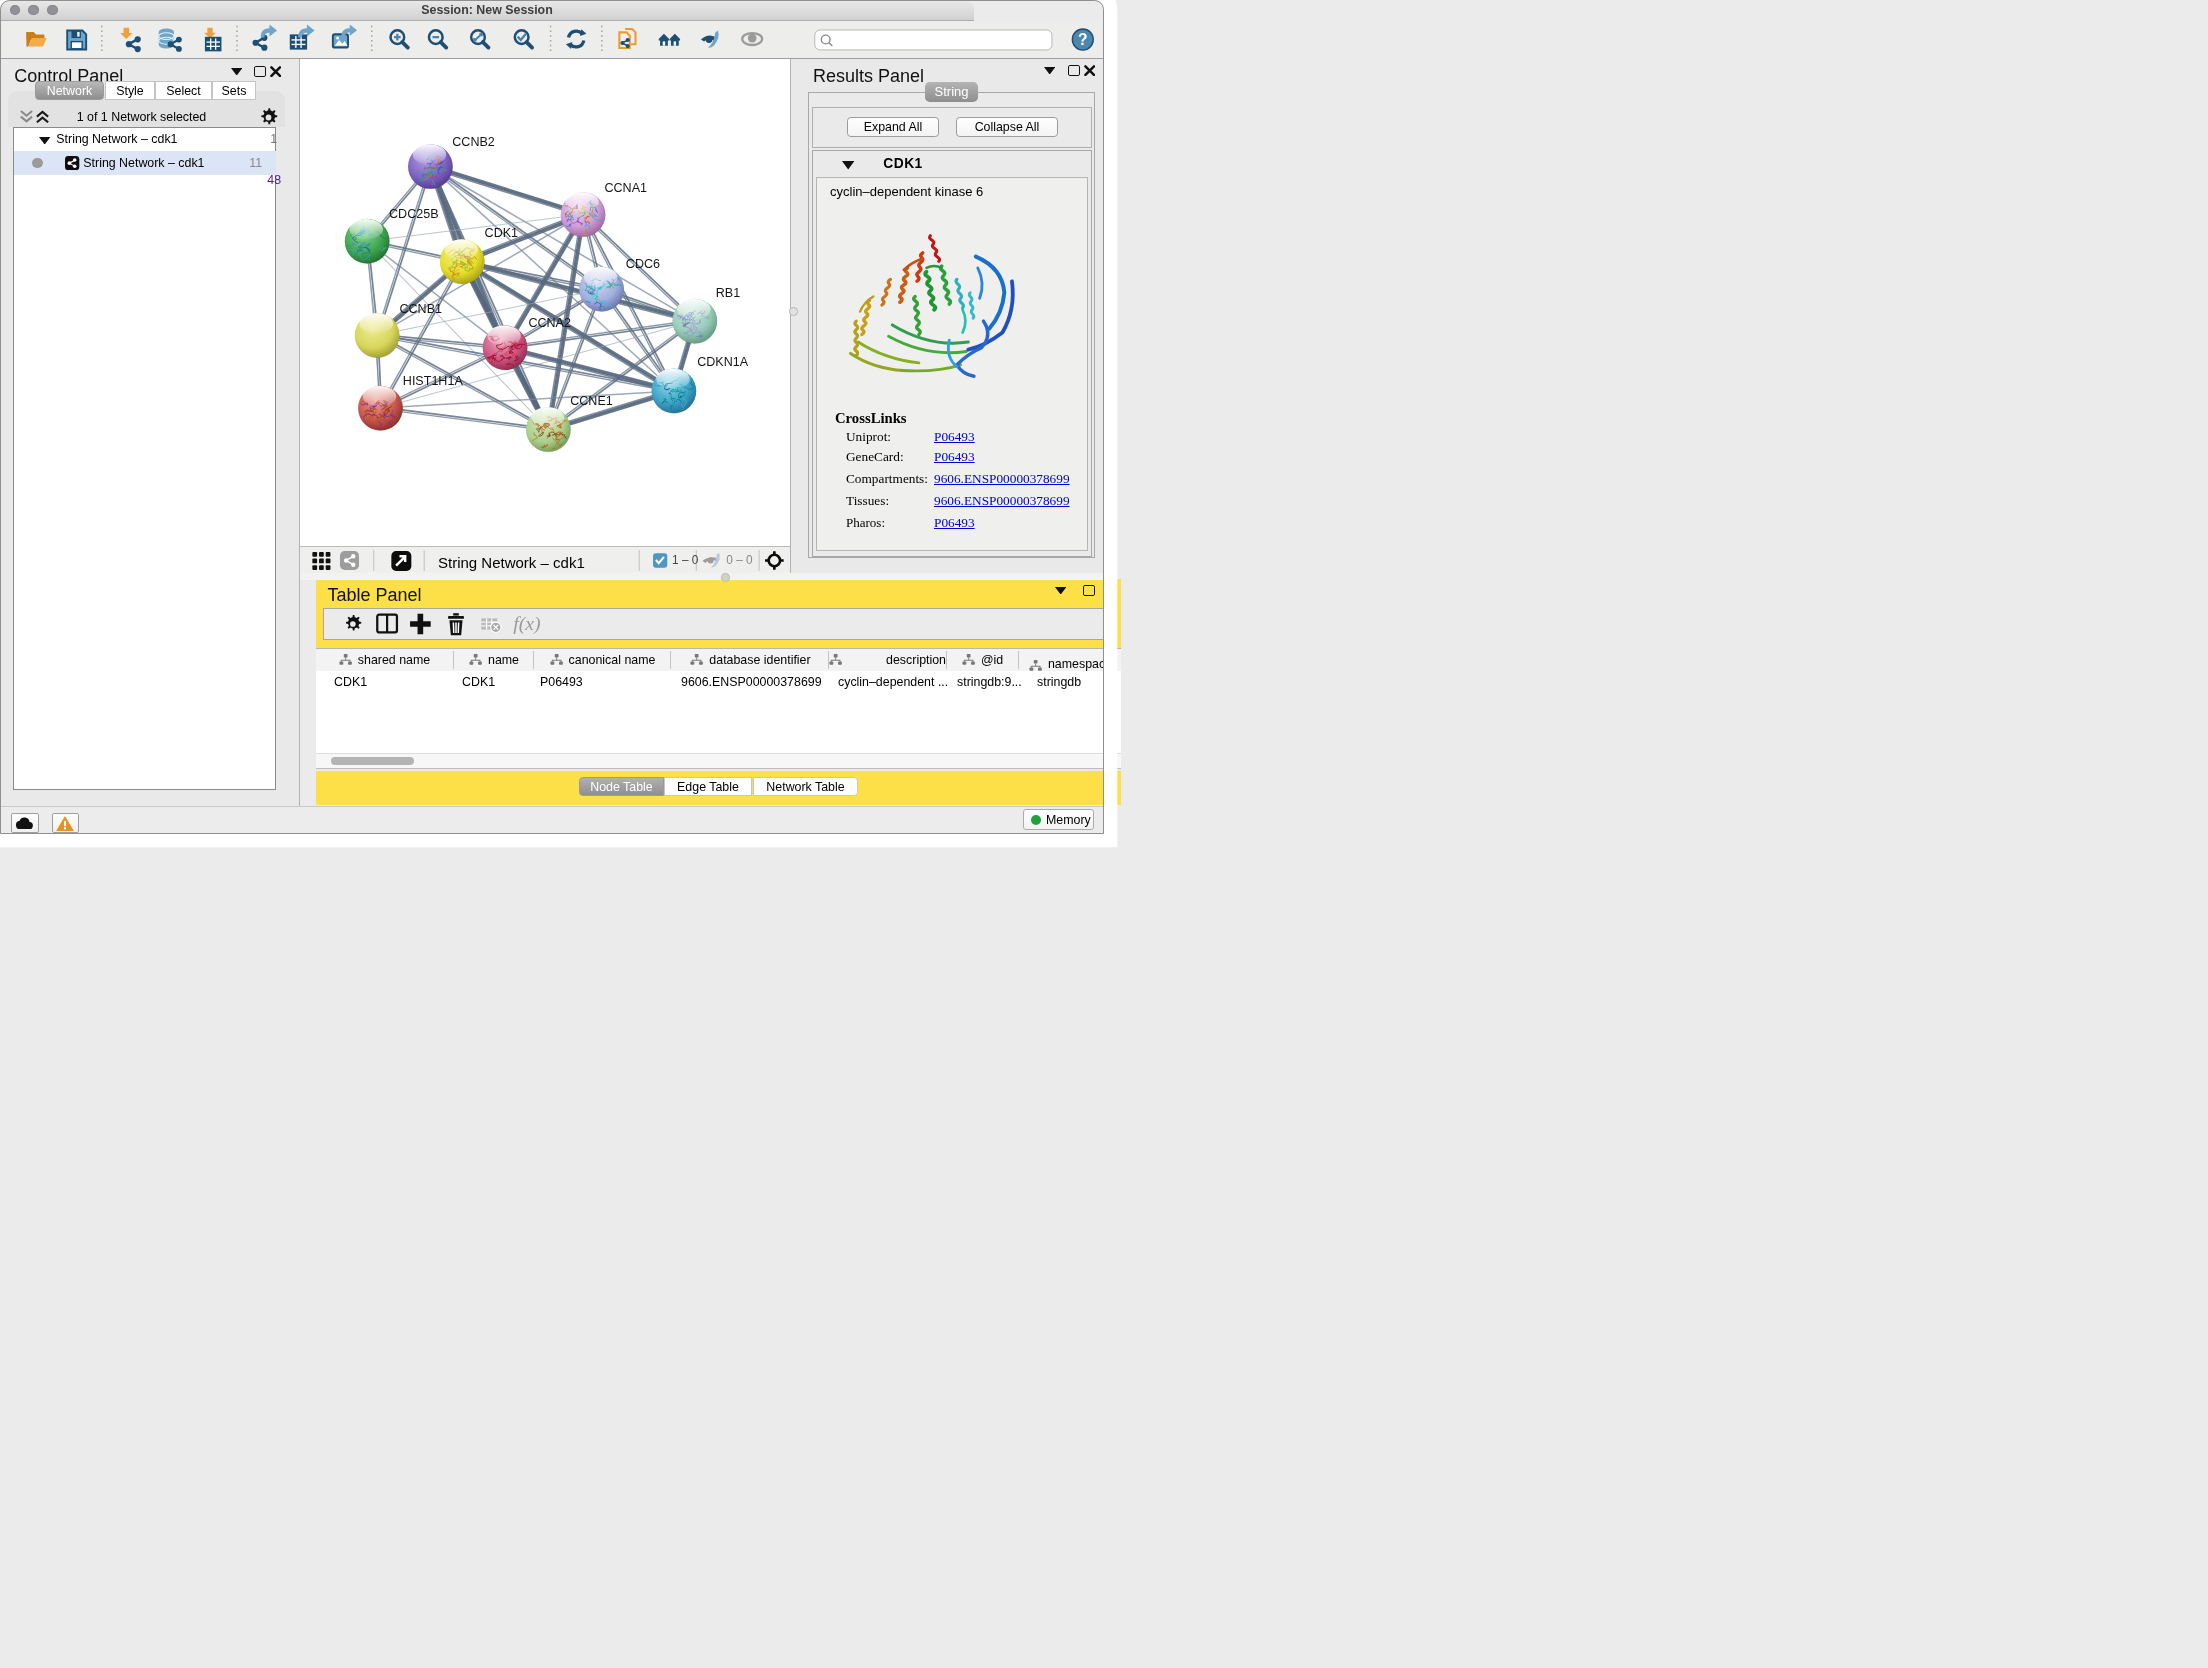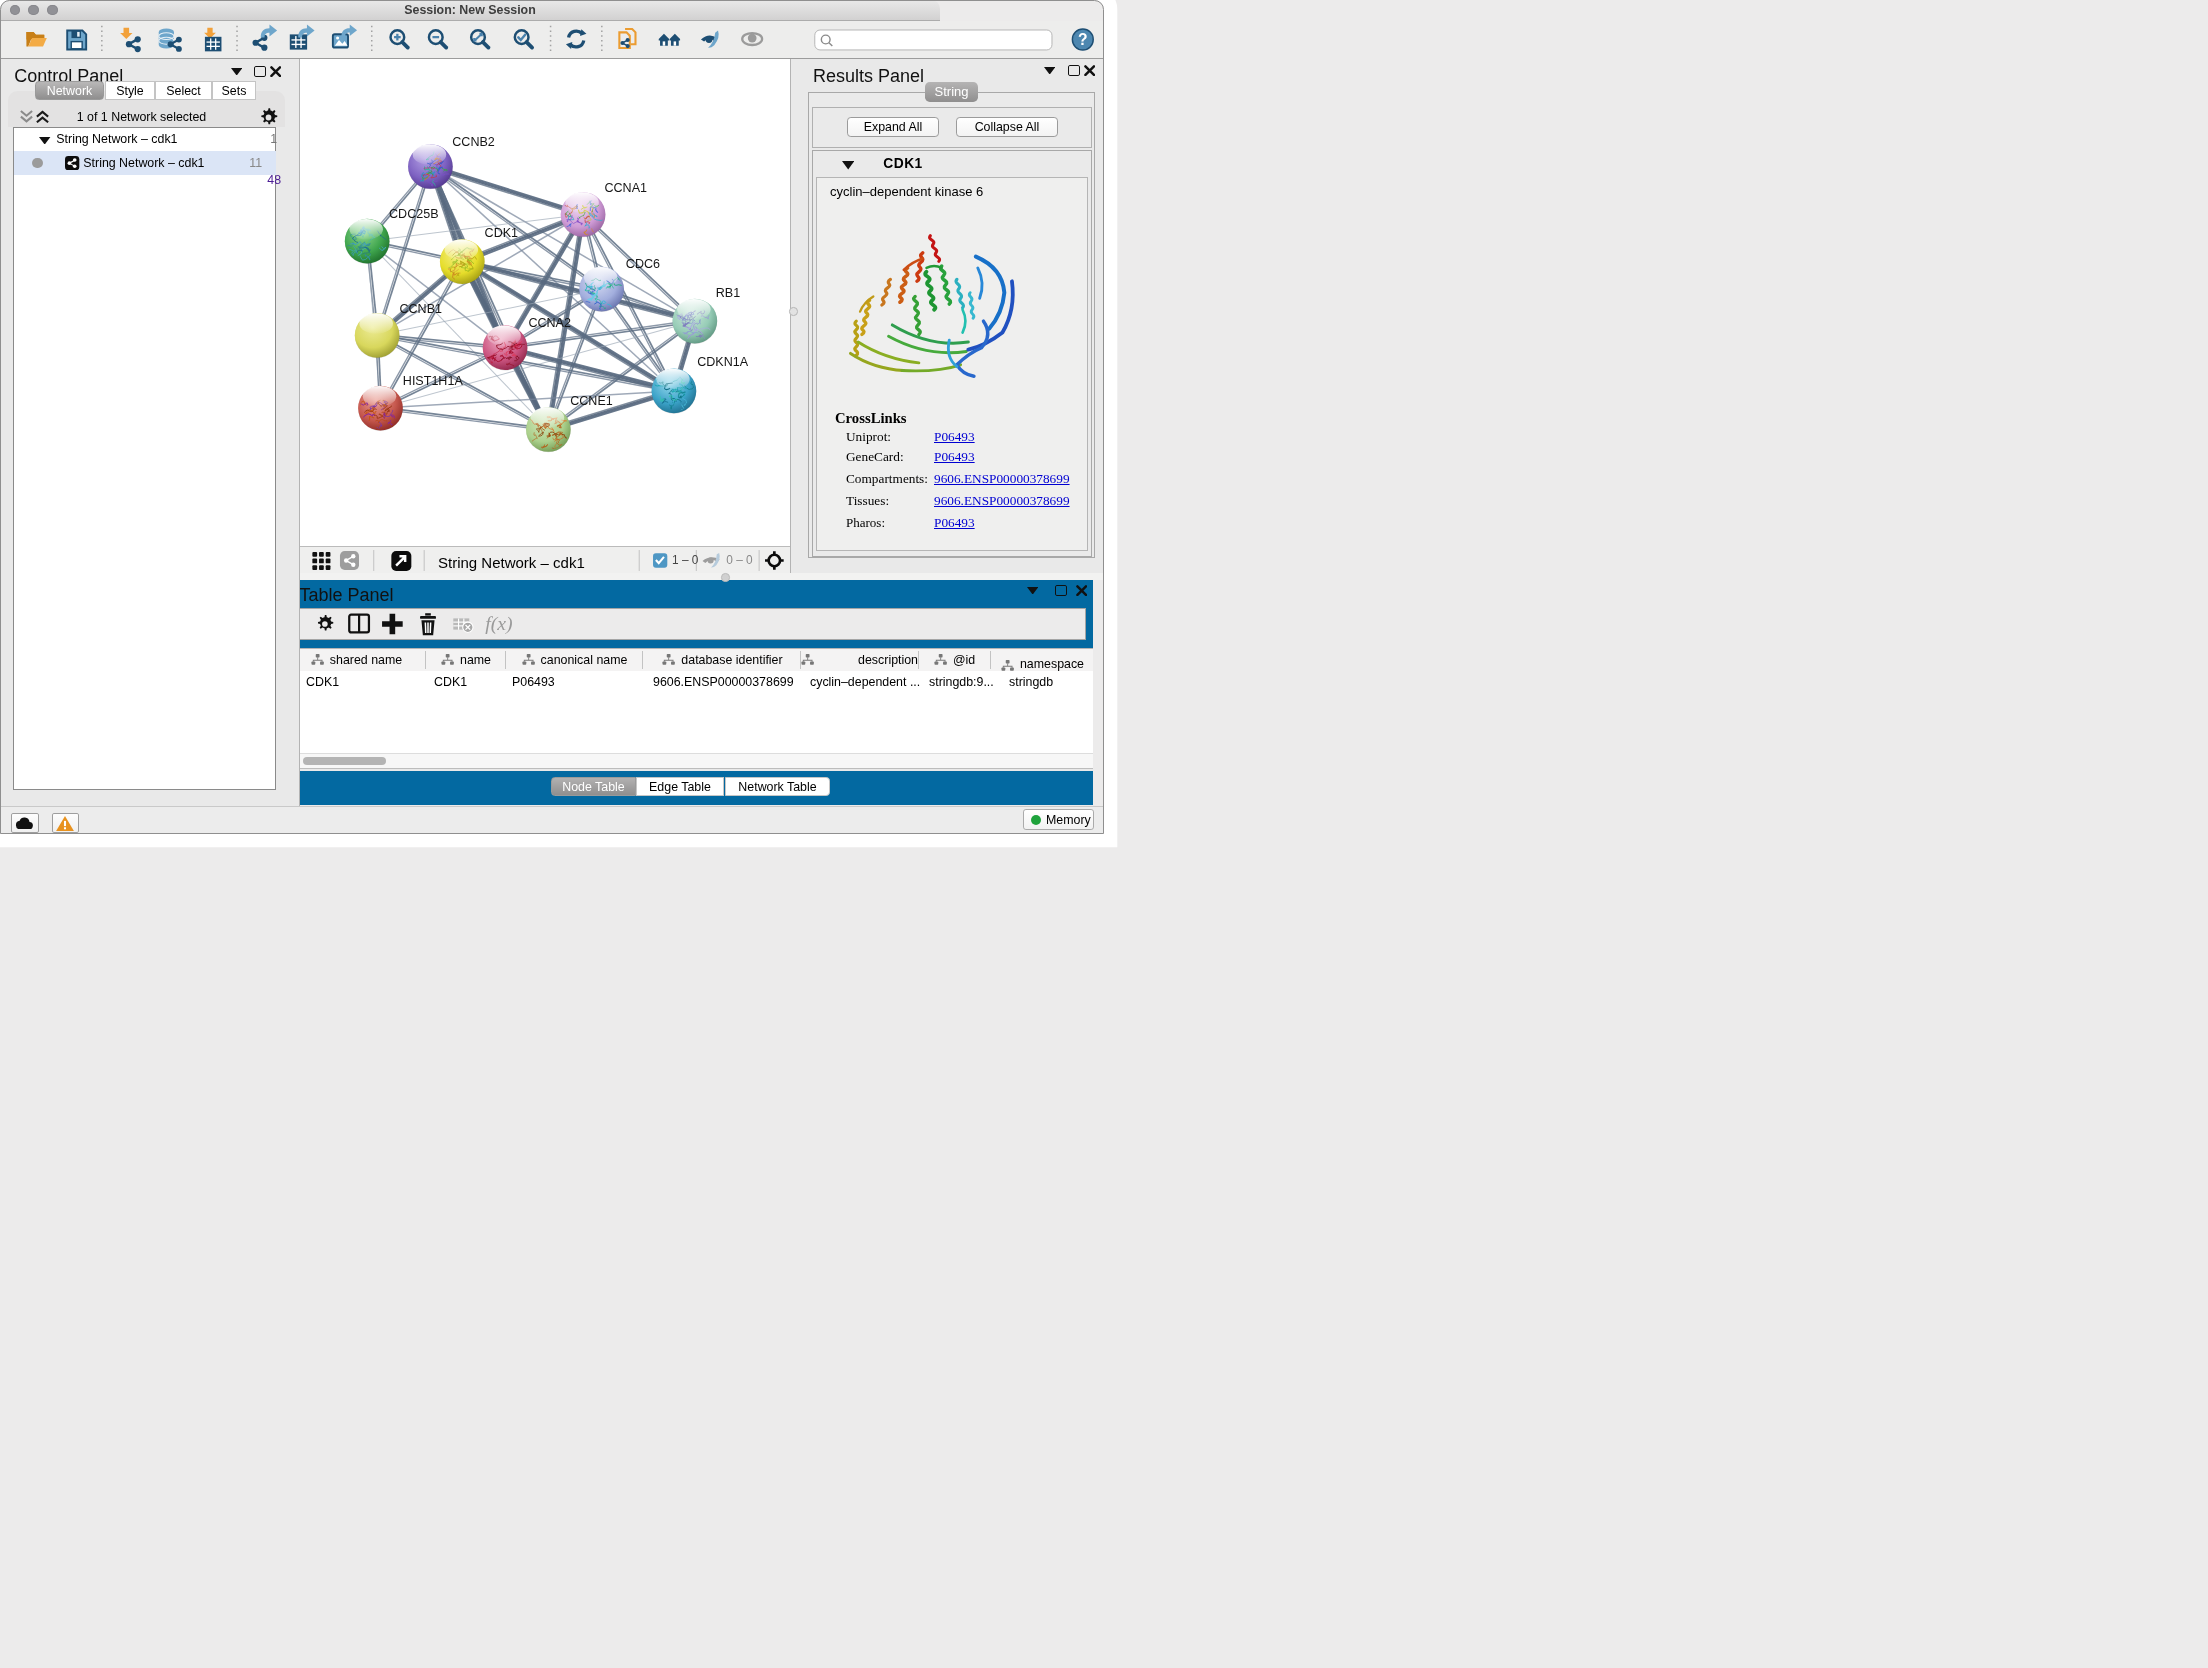--- a/index.html
+++ b/index.html
@@ -1,24 +1,24 @@
 <!DOCTYPE html>
 <html style="font-size:15px"><head><meta charset="utf-8">
 <style>
 html,body{margin:0;padding:0;}
 body{width:1104px;height:834px;overflow:hidden;background:#ecebeb;font-family:"Liberation Sans",sans-serif;-webkit-font-smoothing:antialiased;}
-#titlebar{position:absolute;left:0;top:0;width:940px;height:20px;background:linear-gradient(#e9e9e9,#d2d1d1);border-bottom:1px solid #acacac;border-radius:8.6px 8.6px 0 0;z-index:10;}
+#titlebar{position:absolute;left:0;top:0;width:940px;height:20px;background:linear-gradient(#e9e9e9,#d2d1d1);border-bottom:1px solid #acacac;border-radius:8.6px 8.6px 0 0;z-index:10;padding-left:34px;}
 .tl{position:absolute;top:4.8px;width:10.5px;height:10.5px;border-radius:50%;background:#919196;box-shadow:inset 0 0 0 1px #80808699;}
 #wtitle{position:absolute;top:2.9px;left:0;width:100%;text-align:center;font-size:12.4px;font-weight:bold;color:#3e3e3e;}
 #toolbar{position:absolute;left:0;top:21px;width:1104px;height:37px;background:#ededec;border-bottom:1px solid #9c9c9c;z-index:10;}
 #leftdock{position:absolute;left:0;top:59px;width:299px;height:747px;background:#e9e9e9;z-index:5;}
 #canvas{position:absolute;left:300px;top:59px;width:491px;height:487px;background:#fff;z-index:1;}
 #canvasbar{position:absolute;left:300px;top:546px;width:491px;height:27px;background:#efefee;border-top:1px solid #bbb;border-bottom:1px solid #c9c9c9;z-index:2;}
 #rightdock{position:absolute;left:790px;top:59px;width:314px;height:520px;background:#e9e9e9;border-left:1px solid #b3b3b3;z-index:3;}
-#tabledock{position:absolute;left:288px;top:579px;width:805px;height:226px;background:#0369a1;z-index:3;}
+#tabledock{position:absolute;left:316px;top:579px;width:805px;height:226px;background:#fde047;z-index:3;}
 #statusbar{position:absolute;left:0;top:806px;width:1104px;height:28.5px;background:#ececec;border-top:1px solid #c9c9c9;z-index:6;}
 .vline1{position:absolute;left:299px;top:59px;width:1px;height:747px;background:#b3b3b3;z-index:6;}
 .dockhdr{font-size:18px;color:#111;}
 .tab{position:absolute;top:22px;height:19px;font-size:12.4px;text-align:center;line-height:19px;background:#fff;border:1px solid #c4c4c4;box-sizing:border-box;color:#000;z-index:8;}
 .tabsel{background:linear-gradient(#b9b8b8,#8f8e8e);color:#fff;border:1px solid #9a9a9a;border-radius:3.8px;z-index:9;}
 #netheader{position:absolute;left:7.6px;top:32px;width:277px;height:36px;background:#e3e2e2;border-radius:9.5px 9.5px 0 0;z-index:6;}
 #treebox{position:absolute;left:13.3px;top:68px;width:263px;height:663px;background:#fff;border:1px solid #8a8a8a;box-sizing:border-box;z-index:7;}
 .trow{position:absolute;left:0;width:262px;height:22px;font-size:12.4px;color:#000;}
 .rbox{position:absolute;box-sizing:border-box;}
 .btn{position:absolute;background:linear-gradient(#ffffff,#f3f3f3);border:1px solid #9b9b9b;border-radius:3.8px;font-size:12.4px;text-align:center;box-sizing:border-box;color:#000;}

